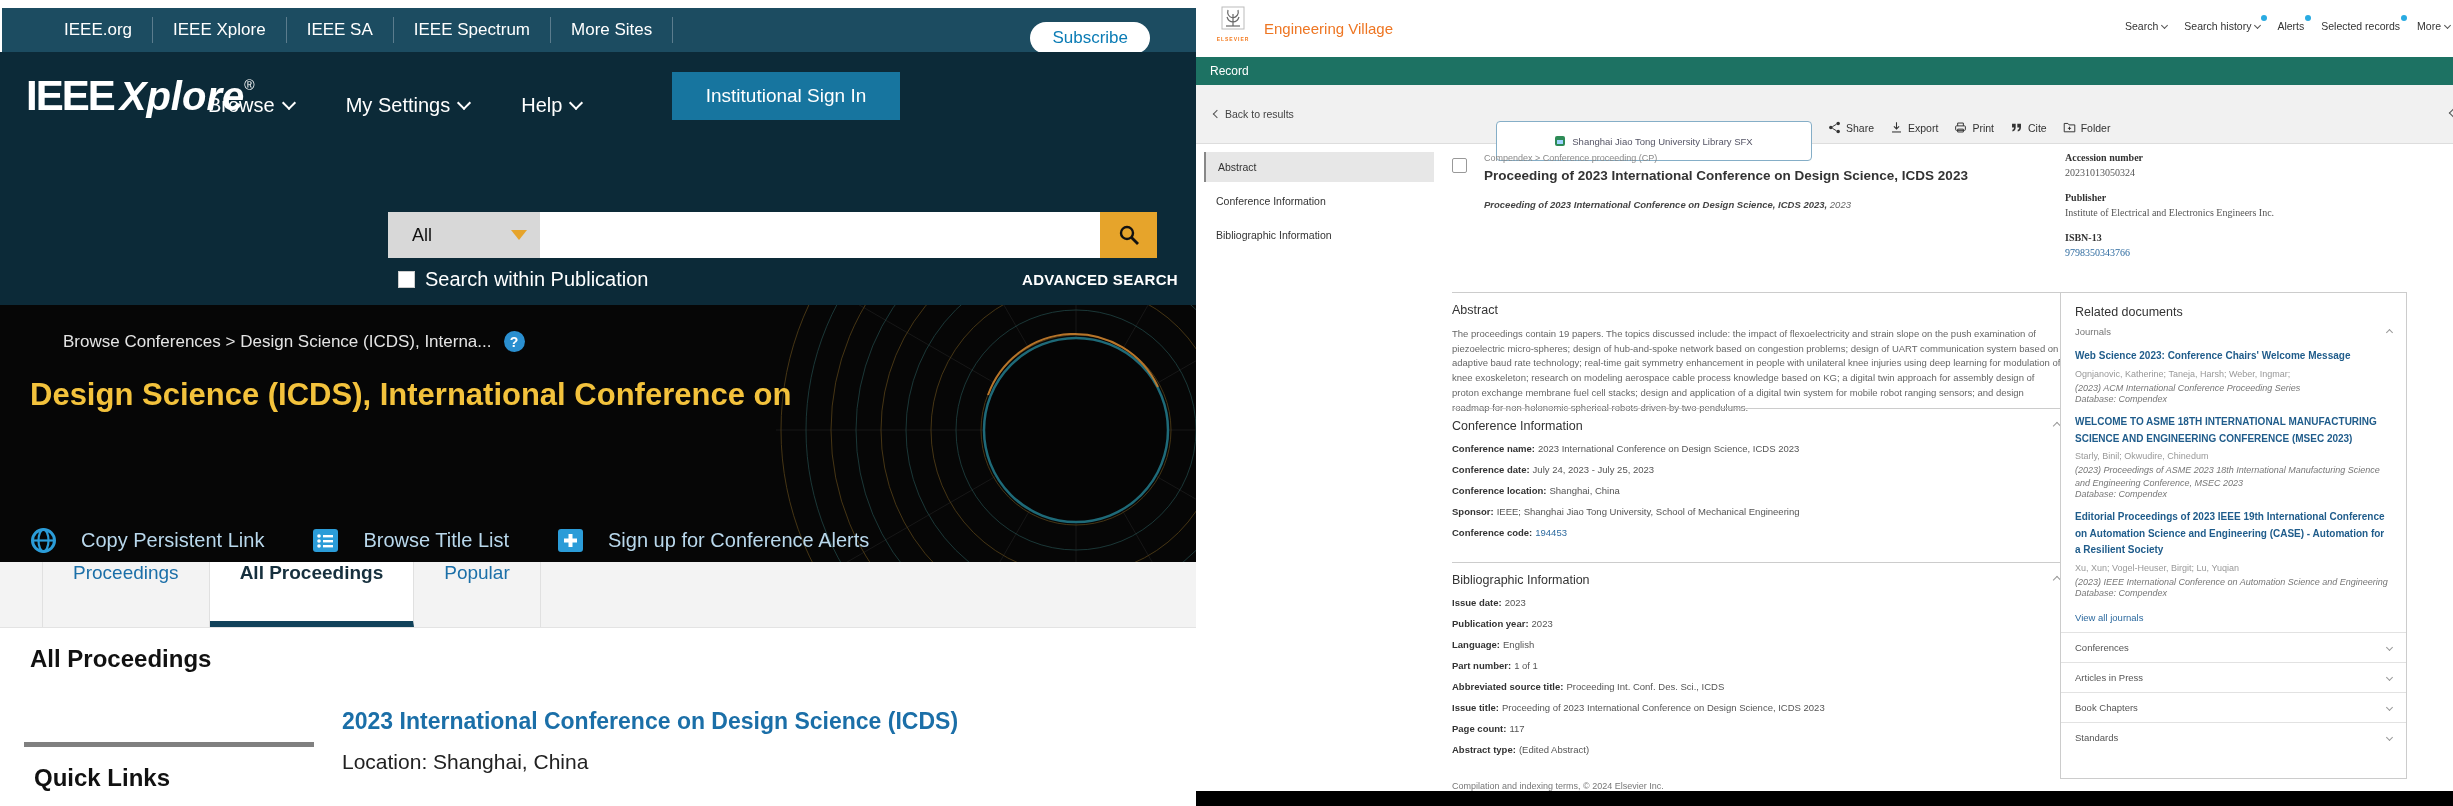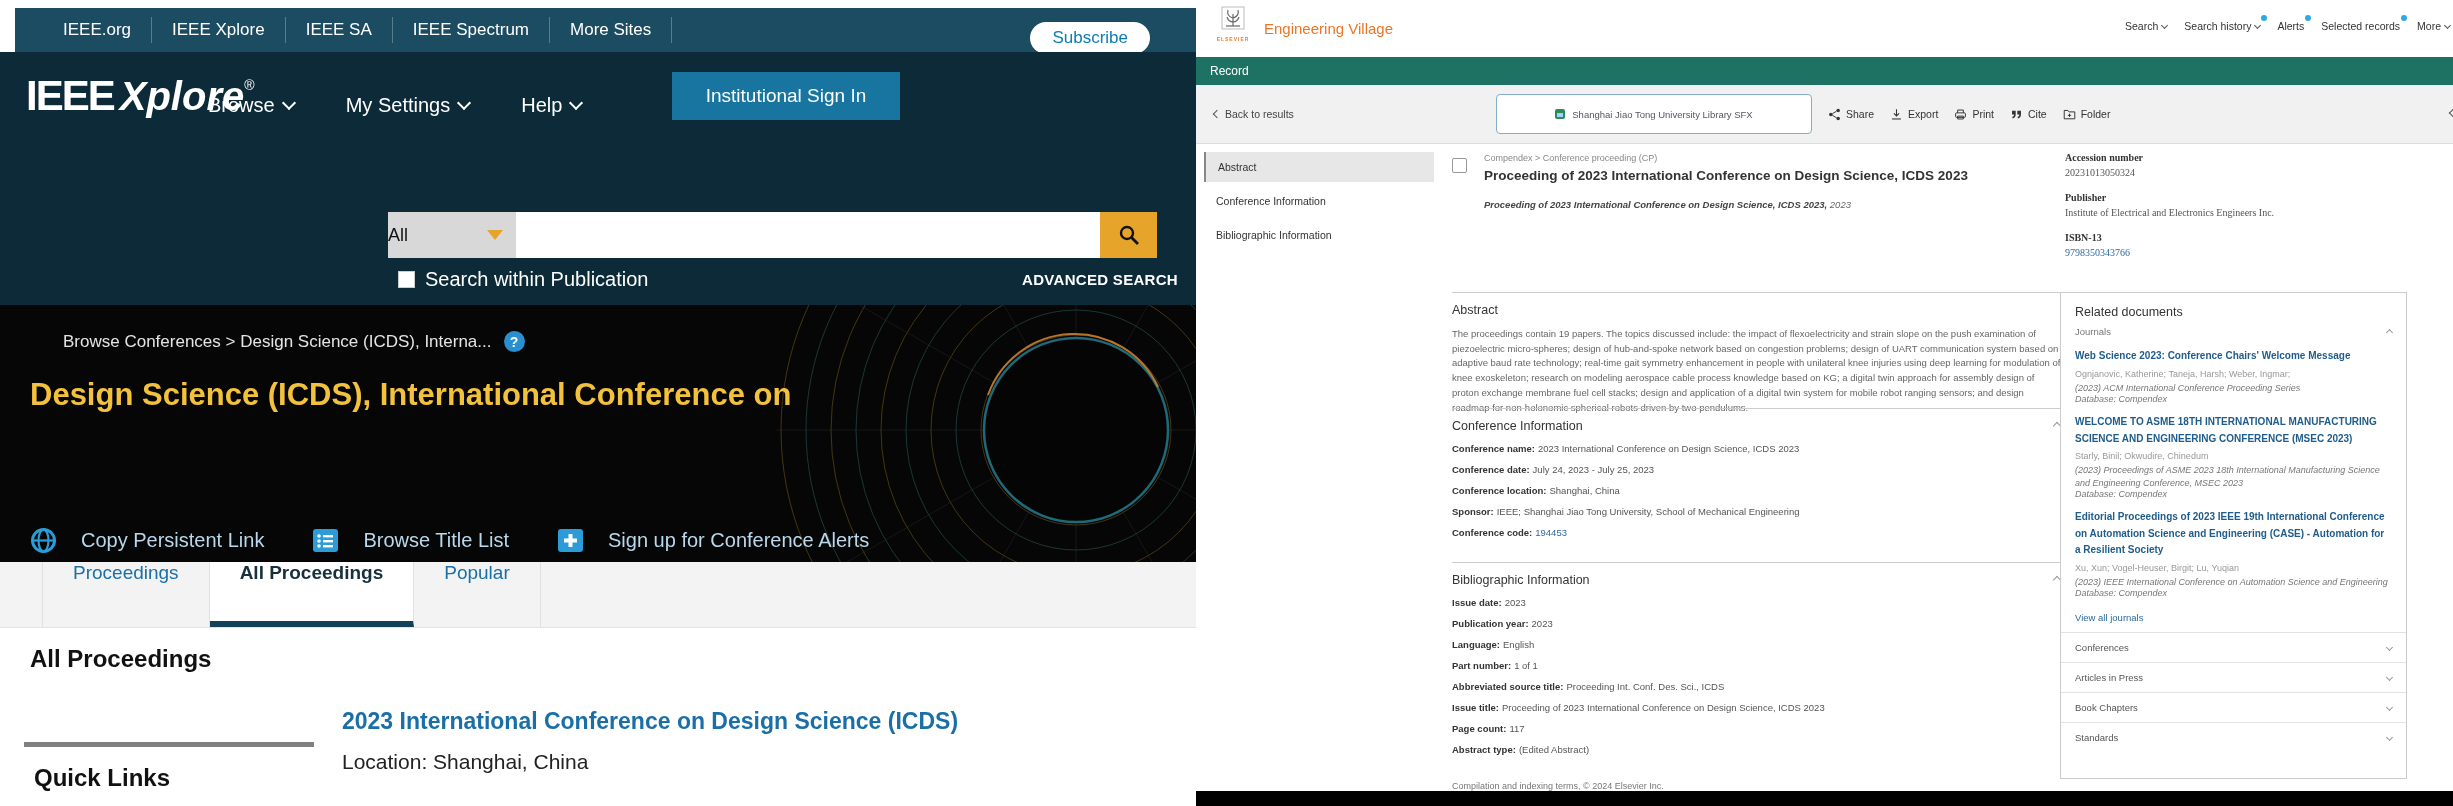--- a/index.html
+++ b/index.html
@@ -1,39 +1,39 @@
 <!DOCTYPE html>
 <html><head>
 <meta charset="utf-8">
 <style>
   html,body{margin:0;padding:0;background:#fff;}
   .stage{position:relative;width:2453px;height:806px;overflow:hidden;background:#fff;
          font-family:"Liberation Sans",sans-serif;}
 
   
   .xp{position:absolute;left:0;top:0;width:1196px;height:806px;background:#fff;}
-  .xp-meta{position:absolute;top:8px;left:15px;right:0;height:44px;background:#1c4c61;
-           display:flex;align-items:center;padding-left:28px;color:#fff;}
+  .xp-meta{position:absolute;top:8px;left:2px;right:0;height:44px;background:#1c4c61;
+           display:flex;align-items:center;padding-left:42px;color:#fff;}
   .xp-meta .ml{font-size:17px;padding:3px 20px;border-right:1px solid #5b7c8d;cursor:pointer;}
   .xp-meta .ml:last-of-type{border-right:none;}
   .subscribe{position:absolute;right:46px;top:14px;height:32px;padding:0 22px;background:#fff;
              color:#0b7cb5;border-radius:17px;font-size:17px;display:flex;align-items:center;}
   .xp-head{position:absolute;top:52px;left:0;right:0;height:253px;background:#0c2a38;}
   .logo{position:absolute;left:26px;top:20px;color:#fff;white-space:nowrap;}
   .logo .ieee{font-weight:bold;font-size:42px;letter-spacing:-2px;}
   .logo .xpl{font-style:italic;font-size:40px;font-weight:600;margin-left:6px;}
   .logo .reg{font-size:14px;vertical-align:20px;}
   .xp-nav{position:absolute;left:208px;top:42px;display:flex;gap:52px;color:#fff;font-size:20px;}
   .chev{display:inline-block;width:8px;height:8px;border-right:2px solid #fff;border-bottom:2px solid #fff;
         transform:rotate(45deg);margin-left:9px;vertical-align:4px;}
   .signin{position:absolute;left:672px;top:20px;width:228px;height:48px;background:#17759f;color:#fff;
           font-size:19px;border:none;display:flex;align-items:center;justify-content:center;cursor:pointer;}
   .search-row{position:absolute;left:388px;top:160px;width:769px;height:46px;display:flex;}
   .scope{background:#d8d8d8;color:#111;font-size:18px;display:flex;align-items:center;
-         padding-left:0;position:relative;width:128px;cursor:pointer;}
+         padding-left:24px;position:relative;width:128px;cursor:pointer;}
   .scope .tri{position:absolute;right:13px;top:18px;width:0;height:0;border-left:8px solid transparent;
               border-right:8px solid transparent;border-top:10px solid #e6a42b;}
   .search-input{flex:1;border:none;background:#fff;outline:none;font-size:18px;padding:0 10px;}
   .search-btn{width:57px;background:#e6a42b;border:none;display:flex;align-items:center;
               justify-content:center;cursor:pointer;}
   .search-sub{position:absolute;left:398px;top:216px;width:780px;display:flex;
               justify-content:space-between;align-items:center;color:#fff;}
   .cb{display:inline-block;width:15px;height:15px;background:#fff;border:1px solid #ccc;
       margin-right:10px;vertical-align:-2px;cursor:pointer;}
   .within{font-size:20px;}
@@ -76,21 +76,21 @@
   .ev-toolbar{position:absolute;top:85px;height:58px;left:0;right:0;background:#f1f1f1;
               border-bottom:1px solid #ddd;}
   .back{position:absolute;left:18px;top:23px;font-size:10.5px;color:#444;cursor:pointer;}
   .chev-l,.chev-r{display:inline-block;width:5px;height:5px;border-right:1.2px solid #555;
                   border-bottom:1.2px solid #555;vertical-align:1px;}
   .chev-l{transform:rotate(135deg);margin-right:5px;}
   .chev-r{transform:rotate(-45deg);margin-left:5px;}
   .ev-center{position:absolute;left:300px;top:9px;display:flex;align-items:center;gap:16px;}
   .sfx{width:298px;height:38px;background:#fff;border:1px solid #85aec7;border-radius:4px;
        font-size:9.5px;color:#556;display:flex;align-items:center;justify-content:center;gap:7px;
-       padding:0 8px;text-align:center;cursor:pointer;}
+       padding:0 8px;text-align:center;cursor:pointer;margin-top:27px;}
   .ev-act{display:flex;align-items:center;gap:5px;font-size:10.5px;color:#333;cursor:pointer;}
   .ev-pag{position:absolute;right:16px;top:23px;font-size:10px;color:#555;}
   .ev-side{position:absolute;left:8px;top:152px;width:230px;font-size:10.5px;color:#333;}
   .side-item{padding:9px 12px;margin-bottom:4px;cursor:pointer;}
   .side-item.sel{background:#e7e7e7;border-left:2px solid #888;}
   .ev-main{position:absolute;left:256px;top:150px;width:612px;height:656px;}
   .rec-check{position:absolute;left:0;top:8px;width:13px;height:13px;border:1px solid #999;
              border-radius:2px;background:#fff;cursor:pointer;}
   .rec-head{margin-left:32px;}
   .rec-crumb{font-size:9px;color:#888;padding-top:3px;}

